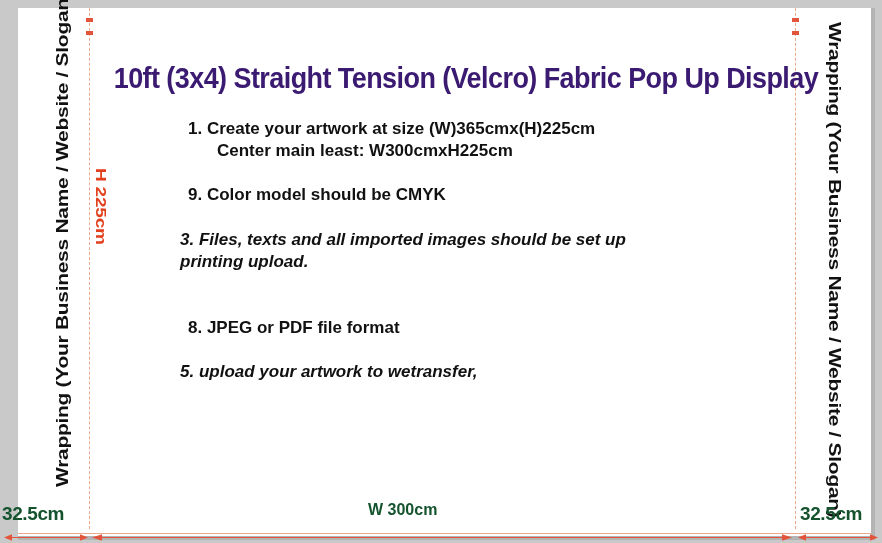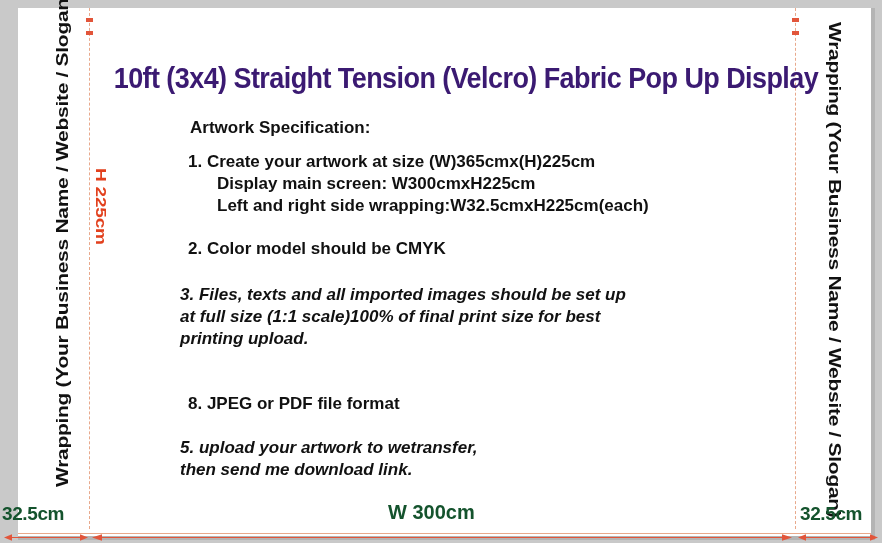--- a/index.html
+++ b/index.html
@@ -171,23 +171,23 @@
   }
   #dim-right {
     left: 800px;
     top: 503px;
     font-size: 19px;
     letter-spacing: -0.4px;
     font-family: "Liberation Sans Narrow", "Liberation Sans", sans-serif;
     font-stretch: condensed;
   }
   #dim-center {
-    left: 388px;
+    left: 368px;
     top: 501px;
-    font-size: 20px;
+    font-size: 16px;
     letter-spacing: 0px;
   }
 
   .arrow-row {
     position: absolute;
     top: 528px;
     height: 9px;
   }
   #arrow-left   { left: 4px;   width: 84px;  }
   #arrow-center { left: 92px;  width: 700px; }
@@ -215,56 +215,52 @@
   <div class="side-label" id="label-left">Wrapping (Your Business Name / Website / Slogan)</div>
 
   <div class="side-label" id="label-right">Wrapping (Your Business Name / Website / Slogan)</div>
 
   <div id="label-height">H 225cm</div>
 
   <div id="title">10ft (3x4) Straight Tension (Velcro) Fabric Pop Up Display</div>
 
   <div id="spec">
 
-    <div class="spec-head">Artwork Specification:</div>
 
     <div class="spec-item indent-1">
       <span>1. Create your artwork at size (W)365cmx(H)225cm</span>
-      <span class="sub">Display main screen: W300cmxH225cm</span>
-      <span class="sub">Left and right side wrapping:W32.5cmxH225cm(each)</span>
+      <span class="sub">Center main least: W300cmxH225cm</span>
     </div>
 
     <div class="gap-md"></div>
 
     <div class="spec-item indent-1">
-      <span>2. Color model should be CMYK</span>
+      <span>9. Color model should be CMYK</span>
     </div>
 
     <div class="gap-lg"></div>
 
     <div class="spec-item indent-2">
       <span>3. Files, texts and all imported images should be set up</span>
-      <span class="sub" style="padding-left:0">at full size (1:1 scale)100% of final print size for best</span>
       <span class="sub" style="padding-left:0">printing upload.</span>
     </div>
 
     <div class="gap-md"></div>
 
 
     <div class="gap-md"></div>
 
     <div class="spec-item indent-1">
       <span>8. JPEG or PDF file format</span>
     </div>
 
     <div class="gap-md"></div>
 
     <div class="spec-item indent-2">
       <span>5. upload your artwork to wetransfer,</span>
-      <span class="sub" style="padding-left:0">then send me download link.</span>
     </div>
 
   </div>
 
   <div class="dim-label" id="dim-left">32.5cm</div>
 
   <div class="dim-label" id="dim-center">W 300cm</div>
 
   <div class="dim-label" id="dim-right">32.5cm</div>
 

